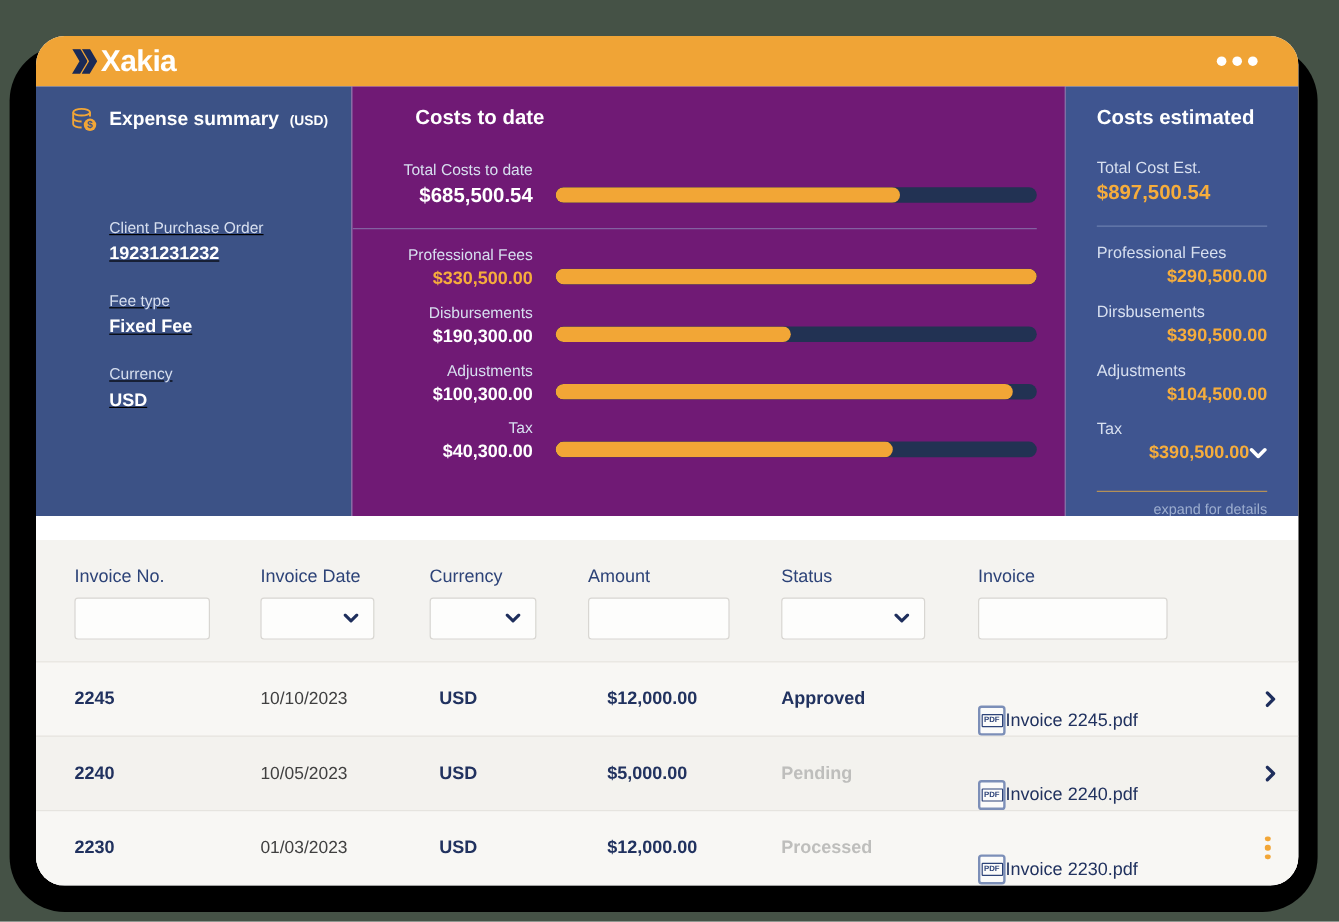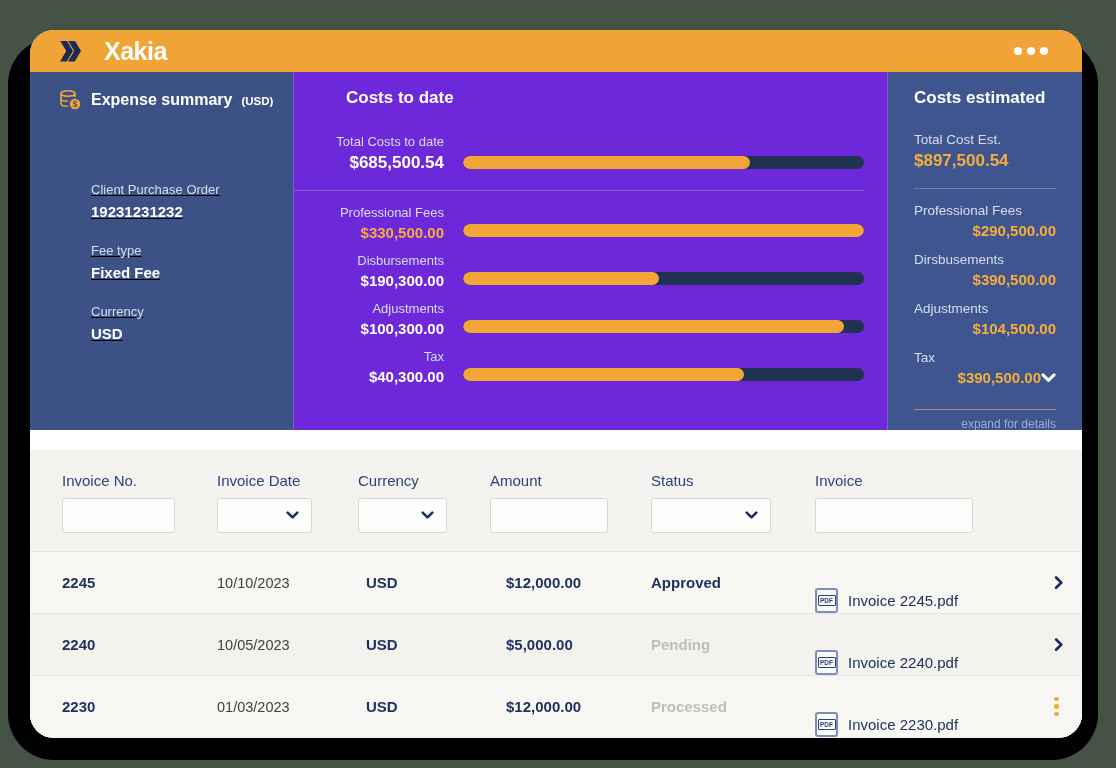--- a/index.html
+++ b/index.html
@@ -9,28 +9,28 @@
   .shadow { position:absolute; left:8px; top:38px; width:1090px; height:722px; background:#000; border-radius:46px; }
 
   .window { position:absolute; left:30px; top:30px; width:1052px; height:708px; border-radius:24px; overflow:hidden; background:#fff; display:flex; flex-direction:column; }
 
   
   .topbar { height:42px; background:#F0A436; display:flex; align-items:center; justify-content:space-between; padding:0 30px; flex:none; }
   .logo { display:flex; align-items:center; }
   .logo-mark { display:flex; margin-right:3px; }
   .logo-mark i { width:13px; height:21px; background:#1B2A56; clip-path:polygon(0 0,52% 0,100% 50%,52% 100%,0 100%,48% 50%); }
   .logo-mark i + i { margin-left:-5px; }
-  .logo-text { color:#fff; font-size:25px; font-weight:800; letter-spacing:-0.5px; line-height:1;margin-left:20px; }
+  .logo-text { color:#fff; font-size:25px; font-weight:800; letter-spacing:-0.5px; line-height:1; }
   .menu-dots { display:flex; gap:5px; cursor:pointer; padding:4px; }
   .menu-dots i { width:8px; height:8px; border-radius:50%; background:#fff; }
 
   
   .panel { height:358px; flex:none; display:grid; grid-template-columns:263px 595px 194px; }
   .panel-left  { background:#3C5286; padding:16px 0 0 28px; }
-  .panel-center{ background:#6d28d9; border-left:1px solid rgba(165,180,215,.35); border-right:1px solid rgba(165,180,215,.35); padding:16px 23px 0 0; }
+  .panel-center{ background:#701a75; border-left:1px solid rgba(165,180,215,.35); border-right:1px solid rgba(165,180,215,.35); padding:16px 23px 0 0; }
   .panel-right { background:#3F5590; padding:16px 26px 0 26px; display:flex; flex-direction:column; }
 
   .summary-title-row { display:flex; align-items:center; gap:9px; }
   .summary-title-row h2 { color:#fff; font-size:16px; font-weight:700; }
   .summary-usd { color:#fff; font-size:11.5px; font-weight:700; margin-top:2px; }
 
   .fields { margin-top:70px; margin-left:33px; }
   .field { margin-bottom:23px;text-decoration:underline; }
   .f-label { color:#D7DFEF; font-size:13px; margin-bottom:6px; }
   .f-value { color:#fff; font-size:15px; font-weight:700; }
@@ -76,21 +76,21 @@
   .c1 .ctl{width:113px}.c2 .ctl{width:95px}.c3 .ctl{width:89px}.c4 .ctl{width:118px}.c5 .ctl{width:120px}.c6 .ctl{width:158px}
 
   .rows-area { margin-top:18px; flex:1; }
   .trow { height:62px; align-items:center; border-top:1px solid #E6E4DF; cursor:pointer; }
   .trow:nth-child(odd) { background:#F8F7F4; }
   .trow:nth-child(even) { background:#F3F2EE; }
   .cell { font-size:15px; color:#21325F; }
   .cell.b { font-weight:700; }
   .cell.date { color:#404040; font-size:14.5px; }
   .cell.muted { color:#BEBEBC; font-weight:600; }
-  .filecell { display:flex; align-items:center; gap:10px;margin-top:36px; }
+  .filecell { display:flex; align-items:center; gap:0;margin-top:36px; }
   .pdf-ico { width:23px; height:25px; border:2px solid #7C8FB8; border-radius:3px; background:#FBFBFA; display:flex; align-items:center; justify-content:center; flex:none; }
   .pdf-ico span { font-size:6.5px; font-weight:700; color:#2D4378; border:1px solid #2D4378; padding:1px 1.5px; border-radius:1px; }
   .rowend { display:flex; justify-content:flex-end; padding-right:10px; }
   .kebab { display:flex; flex-direction:column; gap:3px; padding:4px; cursor:pointer; }
   .kebab i { width:4.5px; height:4.5px; border-radius:50%; background:#F2A636; }
   .chev-right { cursor:pointer; display:flex; padding:2px; }
 </style>
 </head>
 <body>
 

